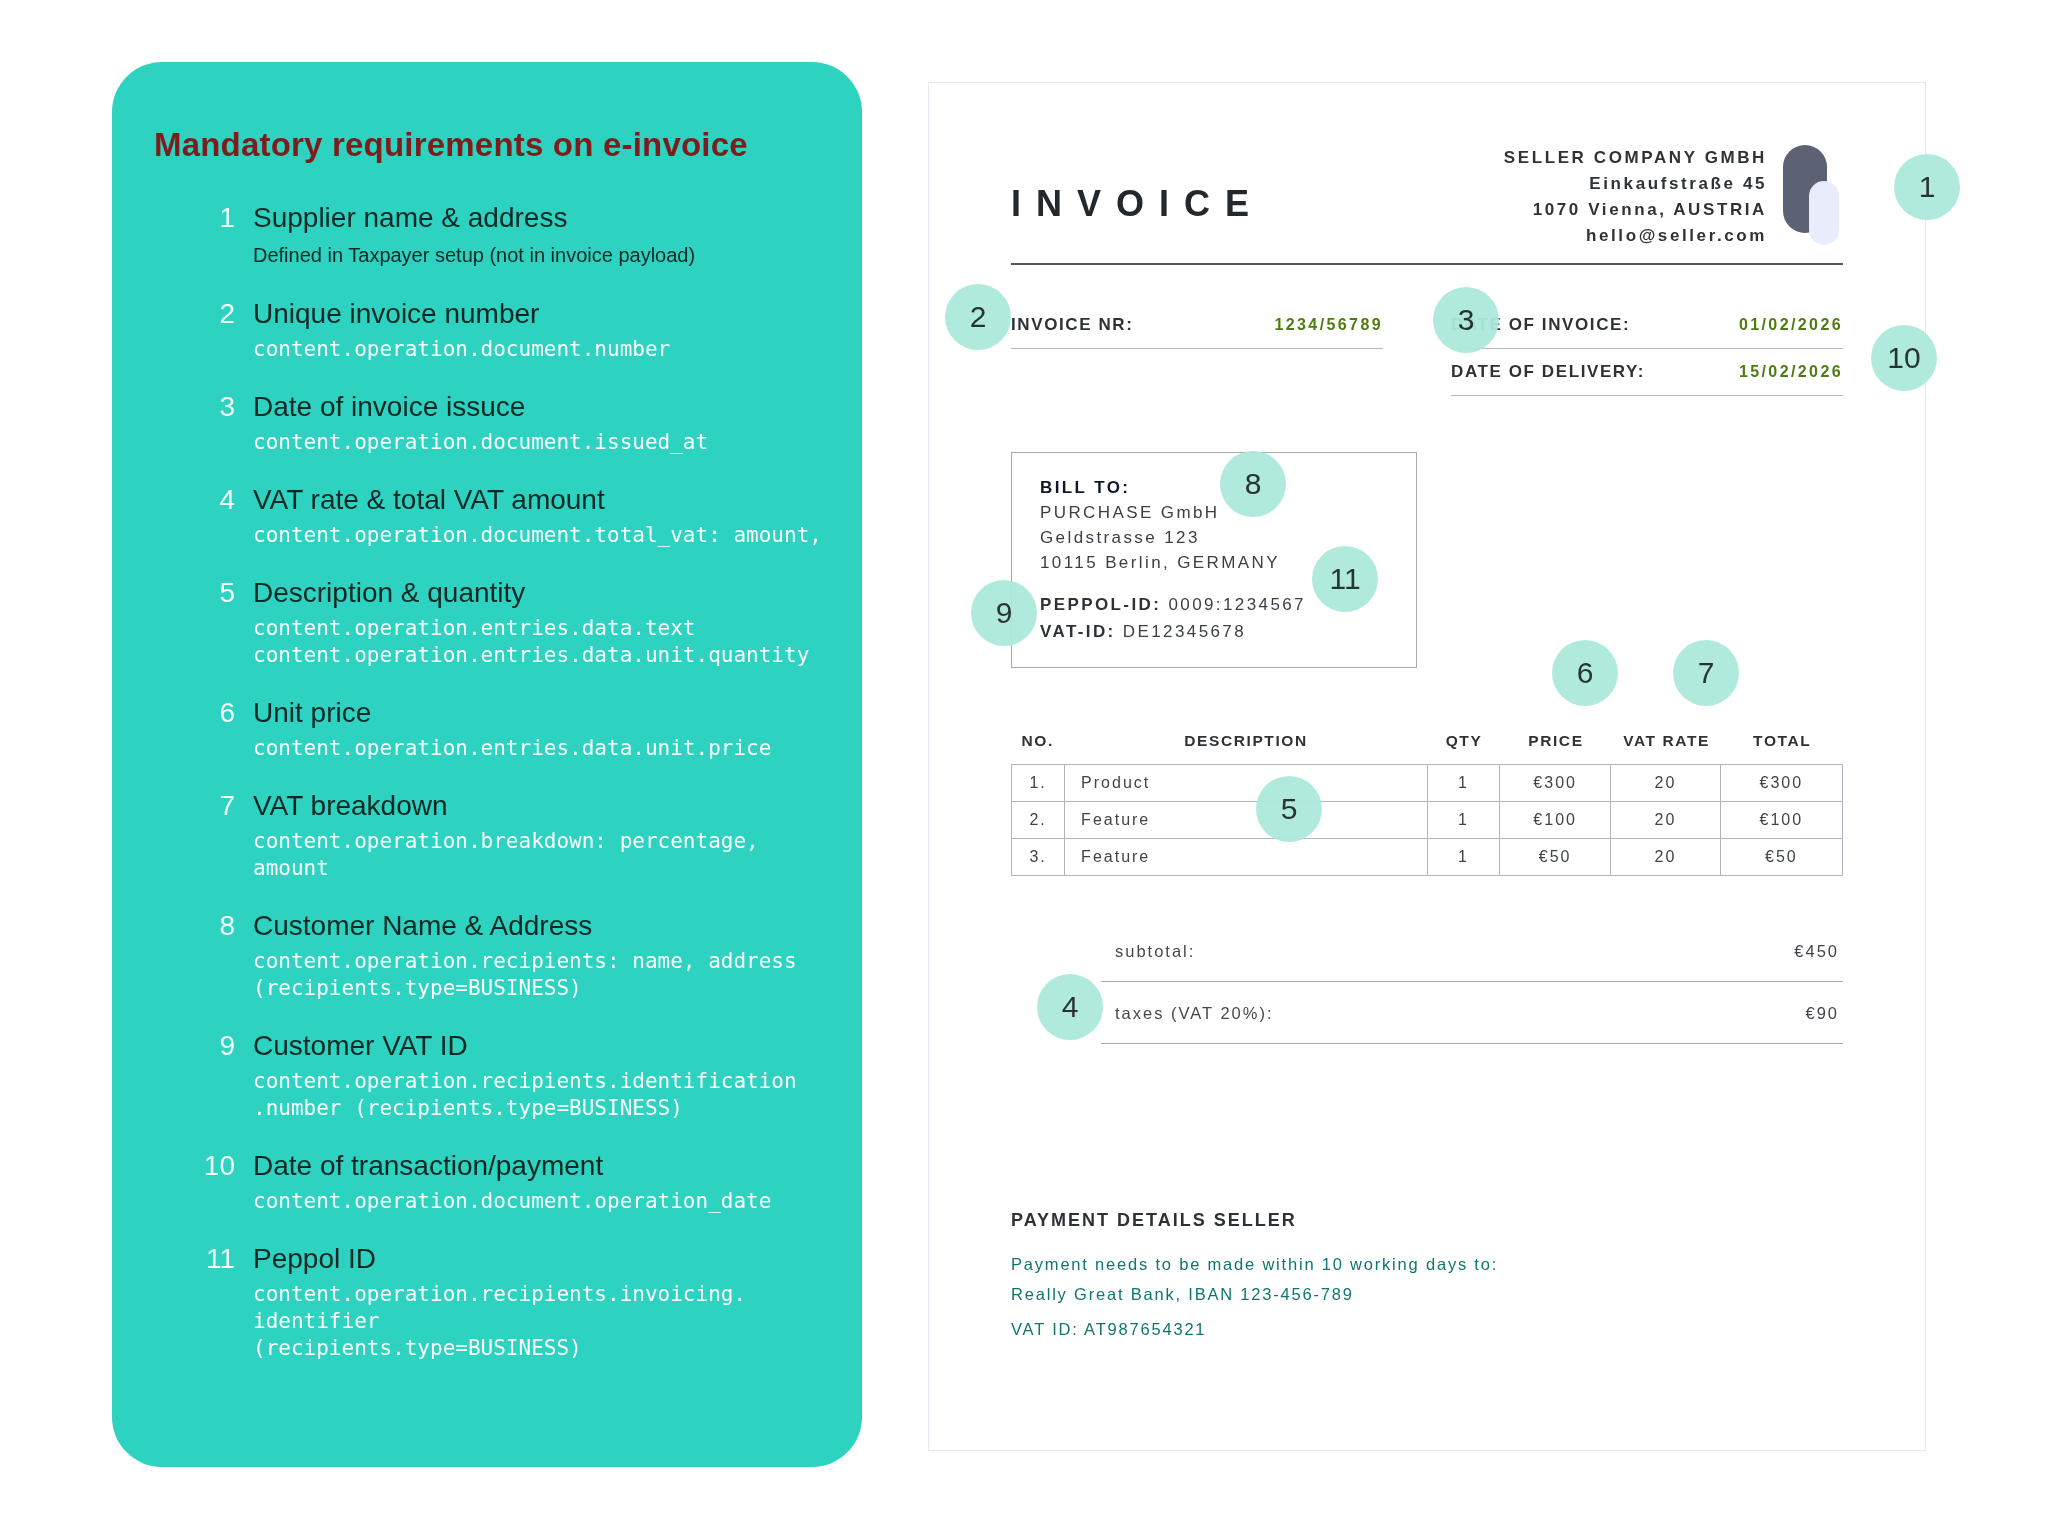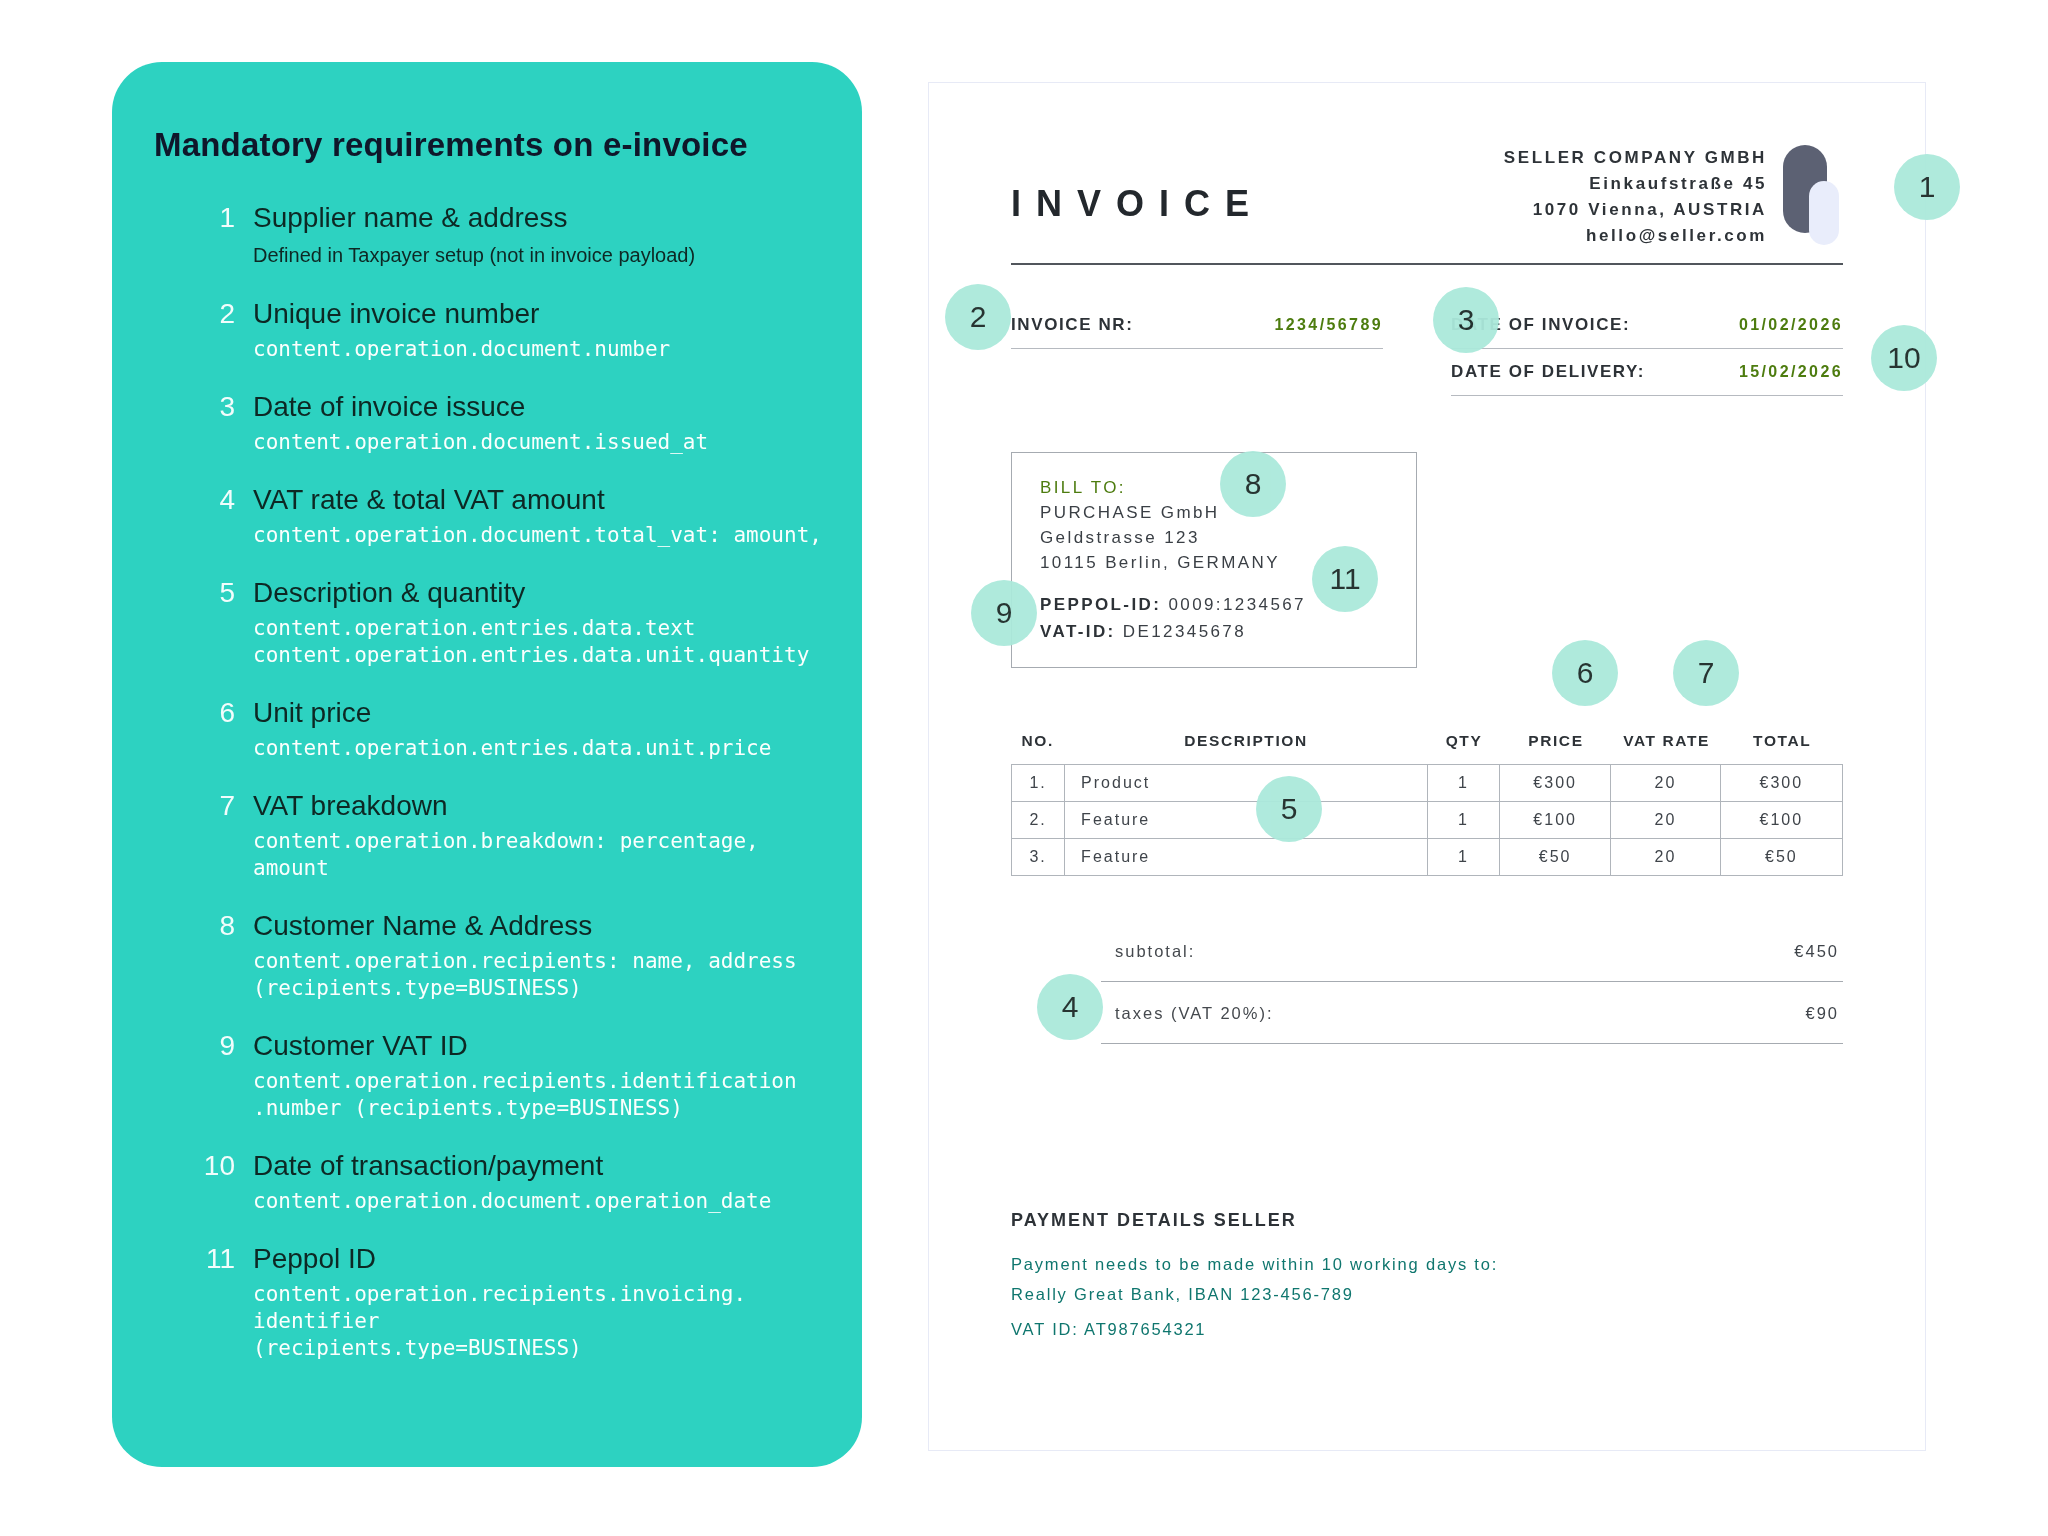--- a/index.html
+++ b/index.html
@@ -2,21 +2,21 @@
 <html><head>
 <meta charset="utf-8">
 <style>
   html,body{margin:0;padding:0;background:#ffffff;}
   .canvas{position:relative;width:2048px;height:1536px;background:#ffffff;overflow:hidden;
           font-family:"Liberation Sans", sans-serif;}
 
   
   .panel{position:absolute;left:112px;top:62px;width:750px;height:1405px;
          background:#2dd2c1;border-radius:50px;box-sizing:border-box;}
-  .panel-title{margin:64px 20px 36px 42px;font-size:33px;font-weight:700;color:#0f172a;letter-spacing:.2px;}
+  .panel-title{margin:64px 20px 36px 42px;font-size:33px;font-weight:700;color:#7f1d1d;letter-spacing:.2px;}
   .items{padding-right:16px;}
   .item{display:flex;margin-bottom:26px;}
   .num{flex:0 0 123px;text-align:right;font-size:28px;line-height:36px;color:rgba(255,255,255,.94);}
   .ibody{margin-left:18px;flex:1;}
   .item-title{font-size:28px;line-height:36px;font-weight:500;color:#0d2824;}
   .note{margin-top:4px;font-size:20px;line-height:30px;color:#0e2824;}
   .code{margin-top:4px;font-family:"DejaVu Sans Mono", monospace;font-size:21px;line-height:27px;color:#fbfffd;}
   .code + .code{margin-top:0;}
 
   
@@ -36,21 +36,21 @@
   .meta-left{width:372px;}
   .meta-right{width:392px;}
   .meta-row{display:flex;justify-content:space-between;align-items:baseline;
             border-bottom:1.5px solid #b6bac0;padding-bottom:13px;}
   .meta-right .meta-row + .meta-row{margin-top:13px;}
   .lbl{font-size:17px;font-weight:700;letter-spacing:1.6px;color:#2d3237;}
   .val{font-size:16px;letter-spacing:2.4px;color:#4d7c0f;font-weight:bold;}
 
   .billto{margin-top:56px;width:406px;border:1px solid #a6abb1;box-sizing:border-box;
           padding:22px 28px;font-size:17px;letter-spacing:2.4px;line-height:25px;color:#3a3f45;}
-  .bt-label{font-weight:400;color:#4d7c0f;}
+  .bt-label{font-weight:700;color:#0f172a;}
   .bt-gap{height:16px;}
   .bt-id{line-height:27px;}
   .bold{font-weight:700;color:#2d3237;}
 
   .grid6{display:grid;grid-template-columns:6.4% 43.7% 8.7% 13.4% 13.2% 14.6%;}
   .thead{margin-top:64px;padding-bottom:14px;}
   .hcell{text-align:center;font-size:15.5px;font-weight:700;letter-spacing:1.6px;color:#2d3237;}
   .tbl{border:1.5px solid #b0b5bb;}
   .trow{border-bottom:1px solid #b0b5bb;}
   .trow:last-child{border-bottom:none;}

